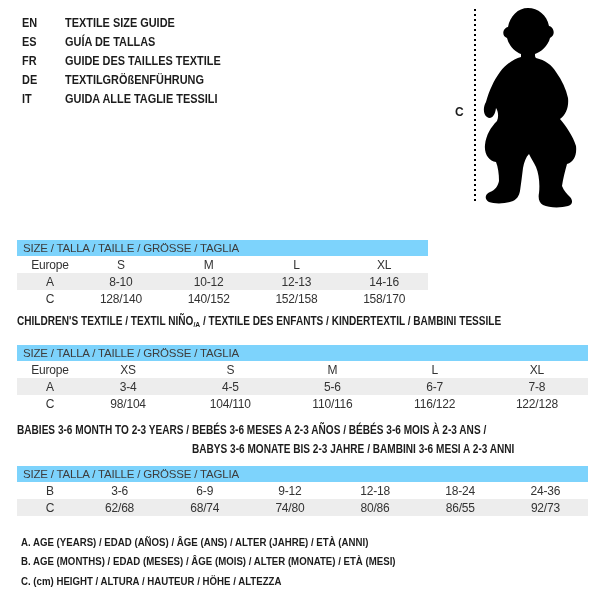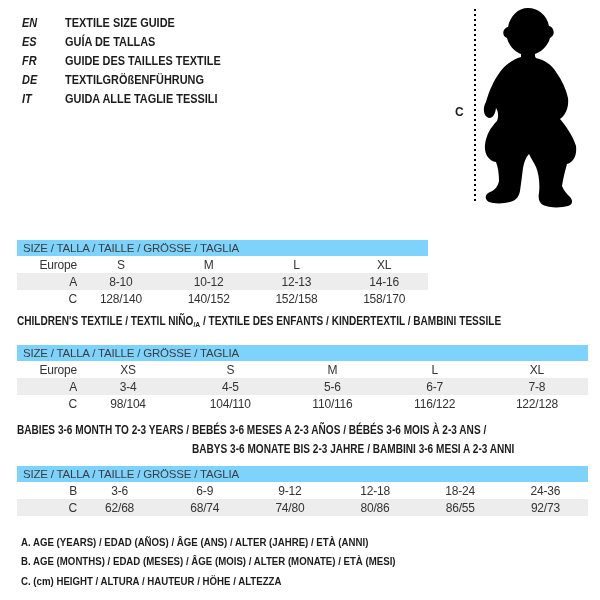--- a/index.html
+++ b/index.html
@@ -5,38 +5,38 @@
   * { margin:0; padding:0; box-sizing:border-box; }
   body { background:#fff; font-family:"Liberation Sans", sans-serif; }
   .page { position:relative; width:600px; height:600px; background:#ffffff; overflow:hidden; color:#1c1c1c; }
 
   
   .cnd { display:inline-block; transform:scaleX(0.84); transform-origin:0 50%; white-space:nowrap; }
 
   
   .lang-block { position:absolute; left:22px; top:13px; }
   .lang-row { display:flex; height:19px; align-items:center; font-size:13px; font-weight:700; }
-  .lang-code { width:43px; flex:0 0 43px;font-style:italic; }
+  .lang-code { width:43px; flex:0 0 43px; }
 
   
   .figure-line { position:absolute; left:474px; top:9px; width:2px; height:195px;
     background:repeating-linear-gradient(to bottom,#000 0 2px,transparent 2px 5px); }
   .figure-label { position:absolute; left:455px; top:105px; font-size:12px; font-weight:700; }
   .baby-svg { position:absolute; left:479px; top:6px; }
 
   
   .sec-title { position:absolute; left:17px; font-size:12px; font-weight:700; white-space:nowrap; line-height:19px; }
   .sub { font-size:8px; vertical-align:-2px; }
 
   table { border-collapse:collapse; table-layout:fixed; position:absolute; left:17px; }
   th { background:#7dd3fc; height:16px; font-size:11.5px; font-weight:400; color:#3d3d3d;
        text-align:left; padding-left:6px; letter-spacing:-0.2px; }
   td { height:17px; font-size:12px; color:#333; text-align:center; letter-spacing:-0.2px;
        white-space:nowrap; overflow:hidden; }
-  td:first-child { text-align:right; padding-left:6px; }
+  td:first-child { text-align:center; padding-left:6px; }
   tbody tr:nth-child(even) { background:#ededed; }
 
   
   .footnotes { position:absolute; left:21px; top:536px; }
   .footnote { height:19.3px; font-size:11.5px; font-weight:700; }
 </style>
 </head>
 <body>
 
 <div class="page">

